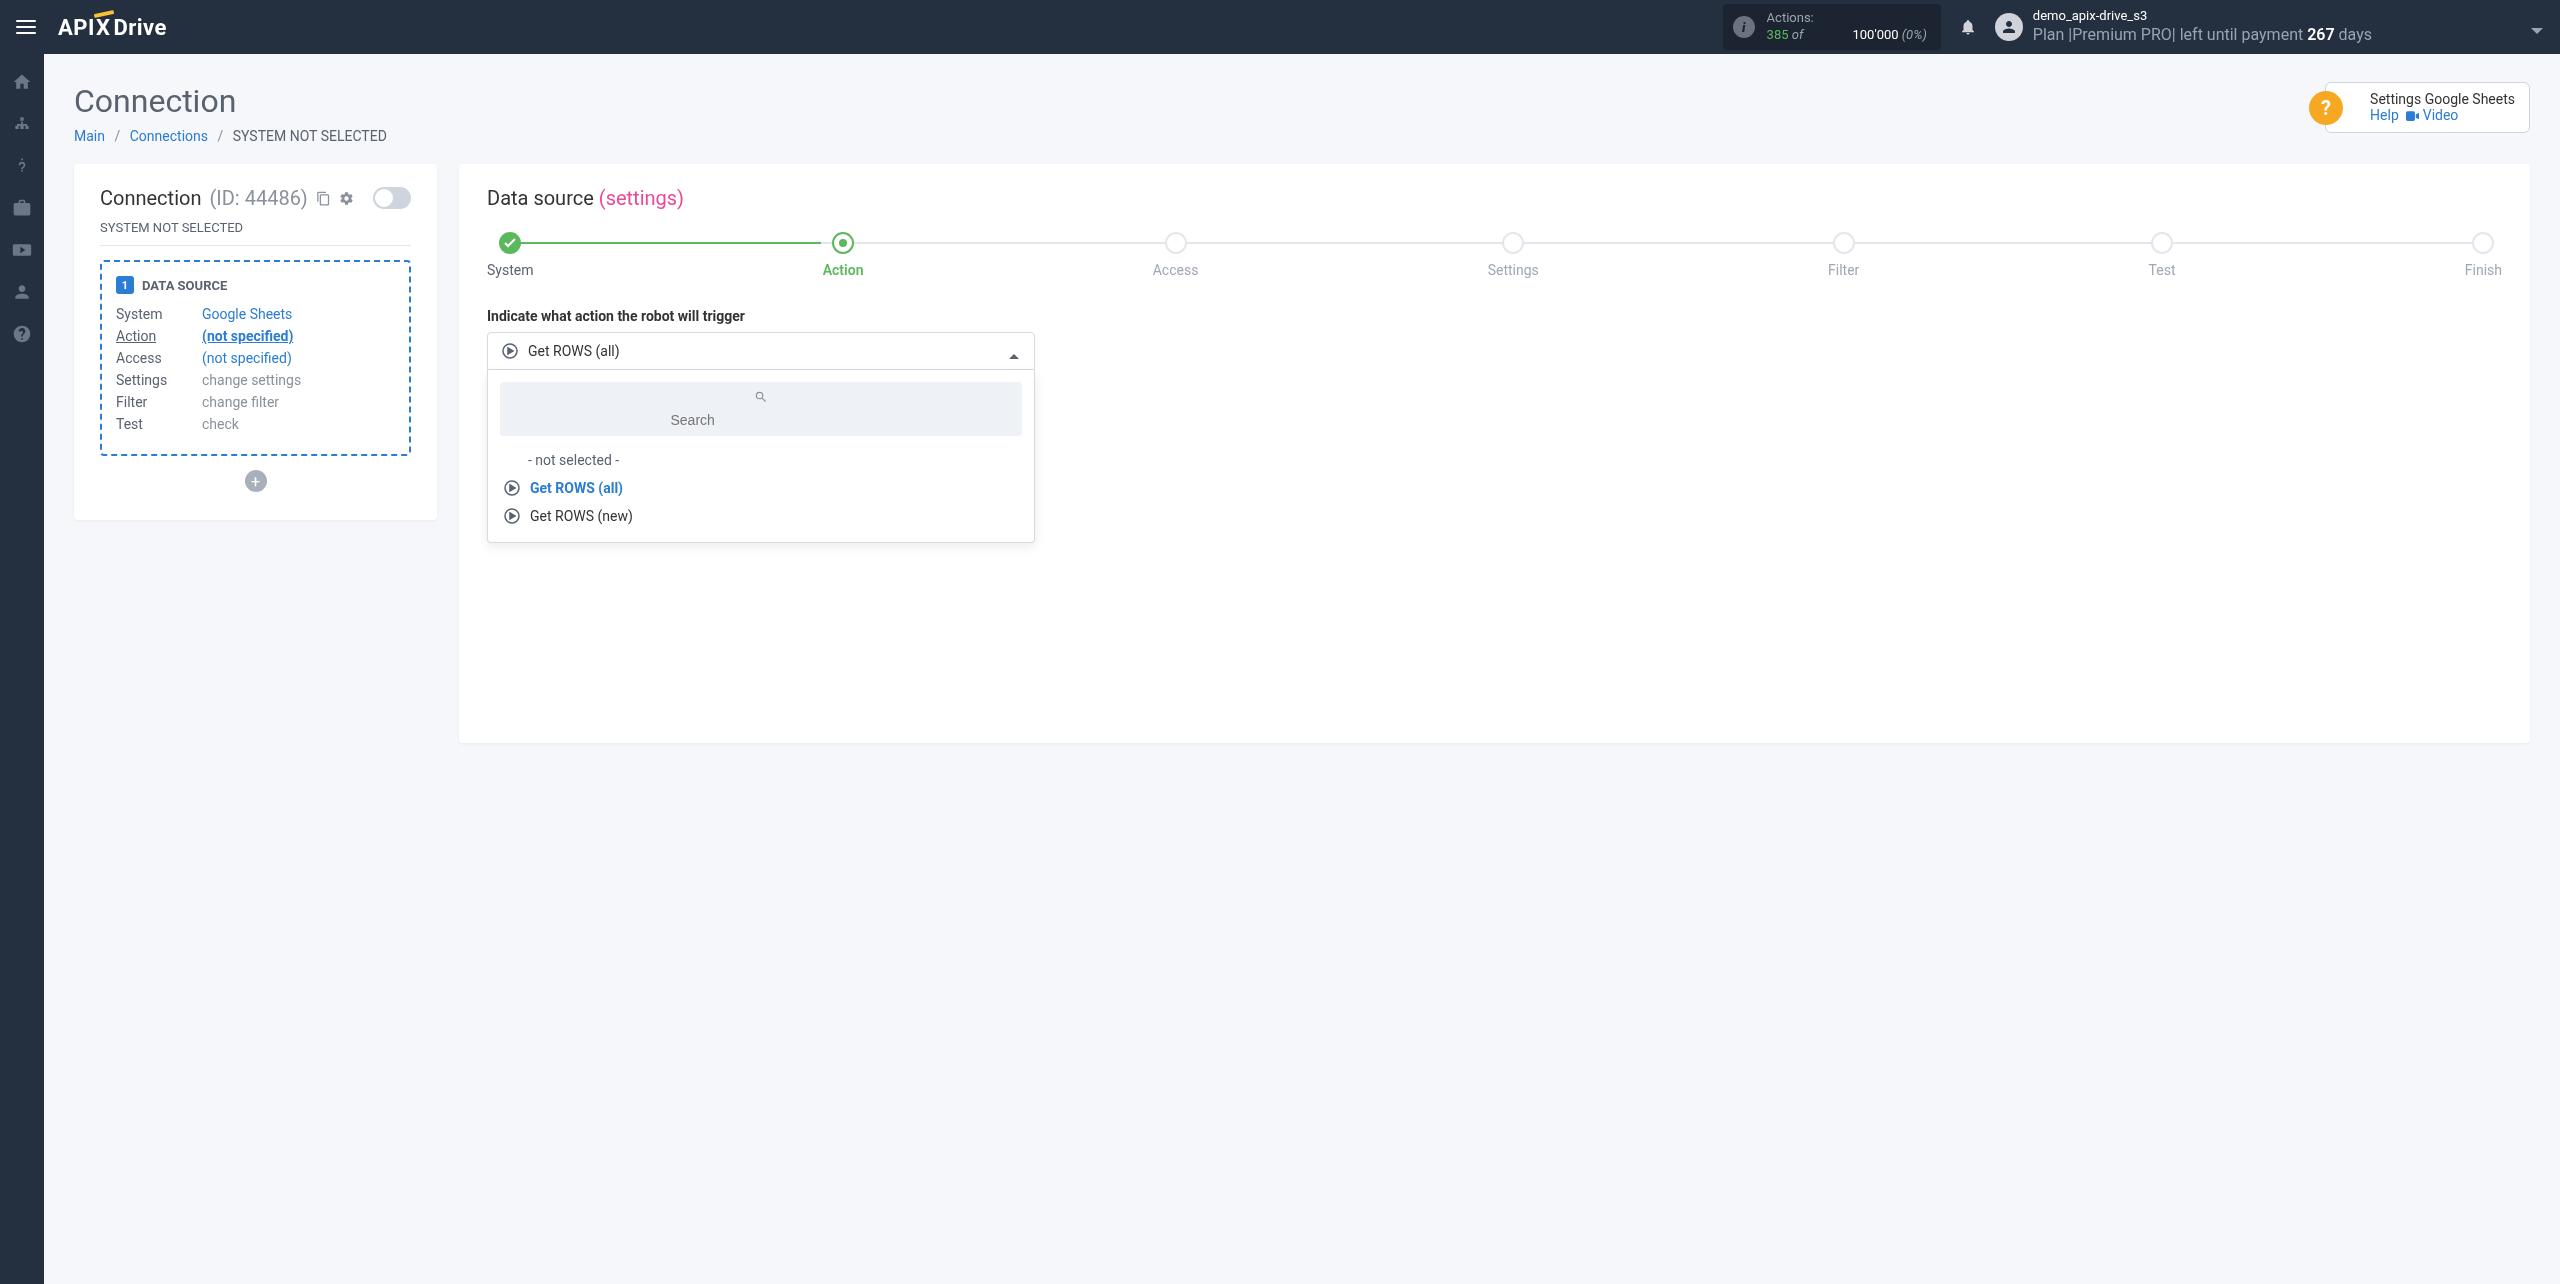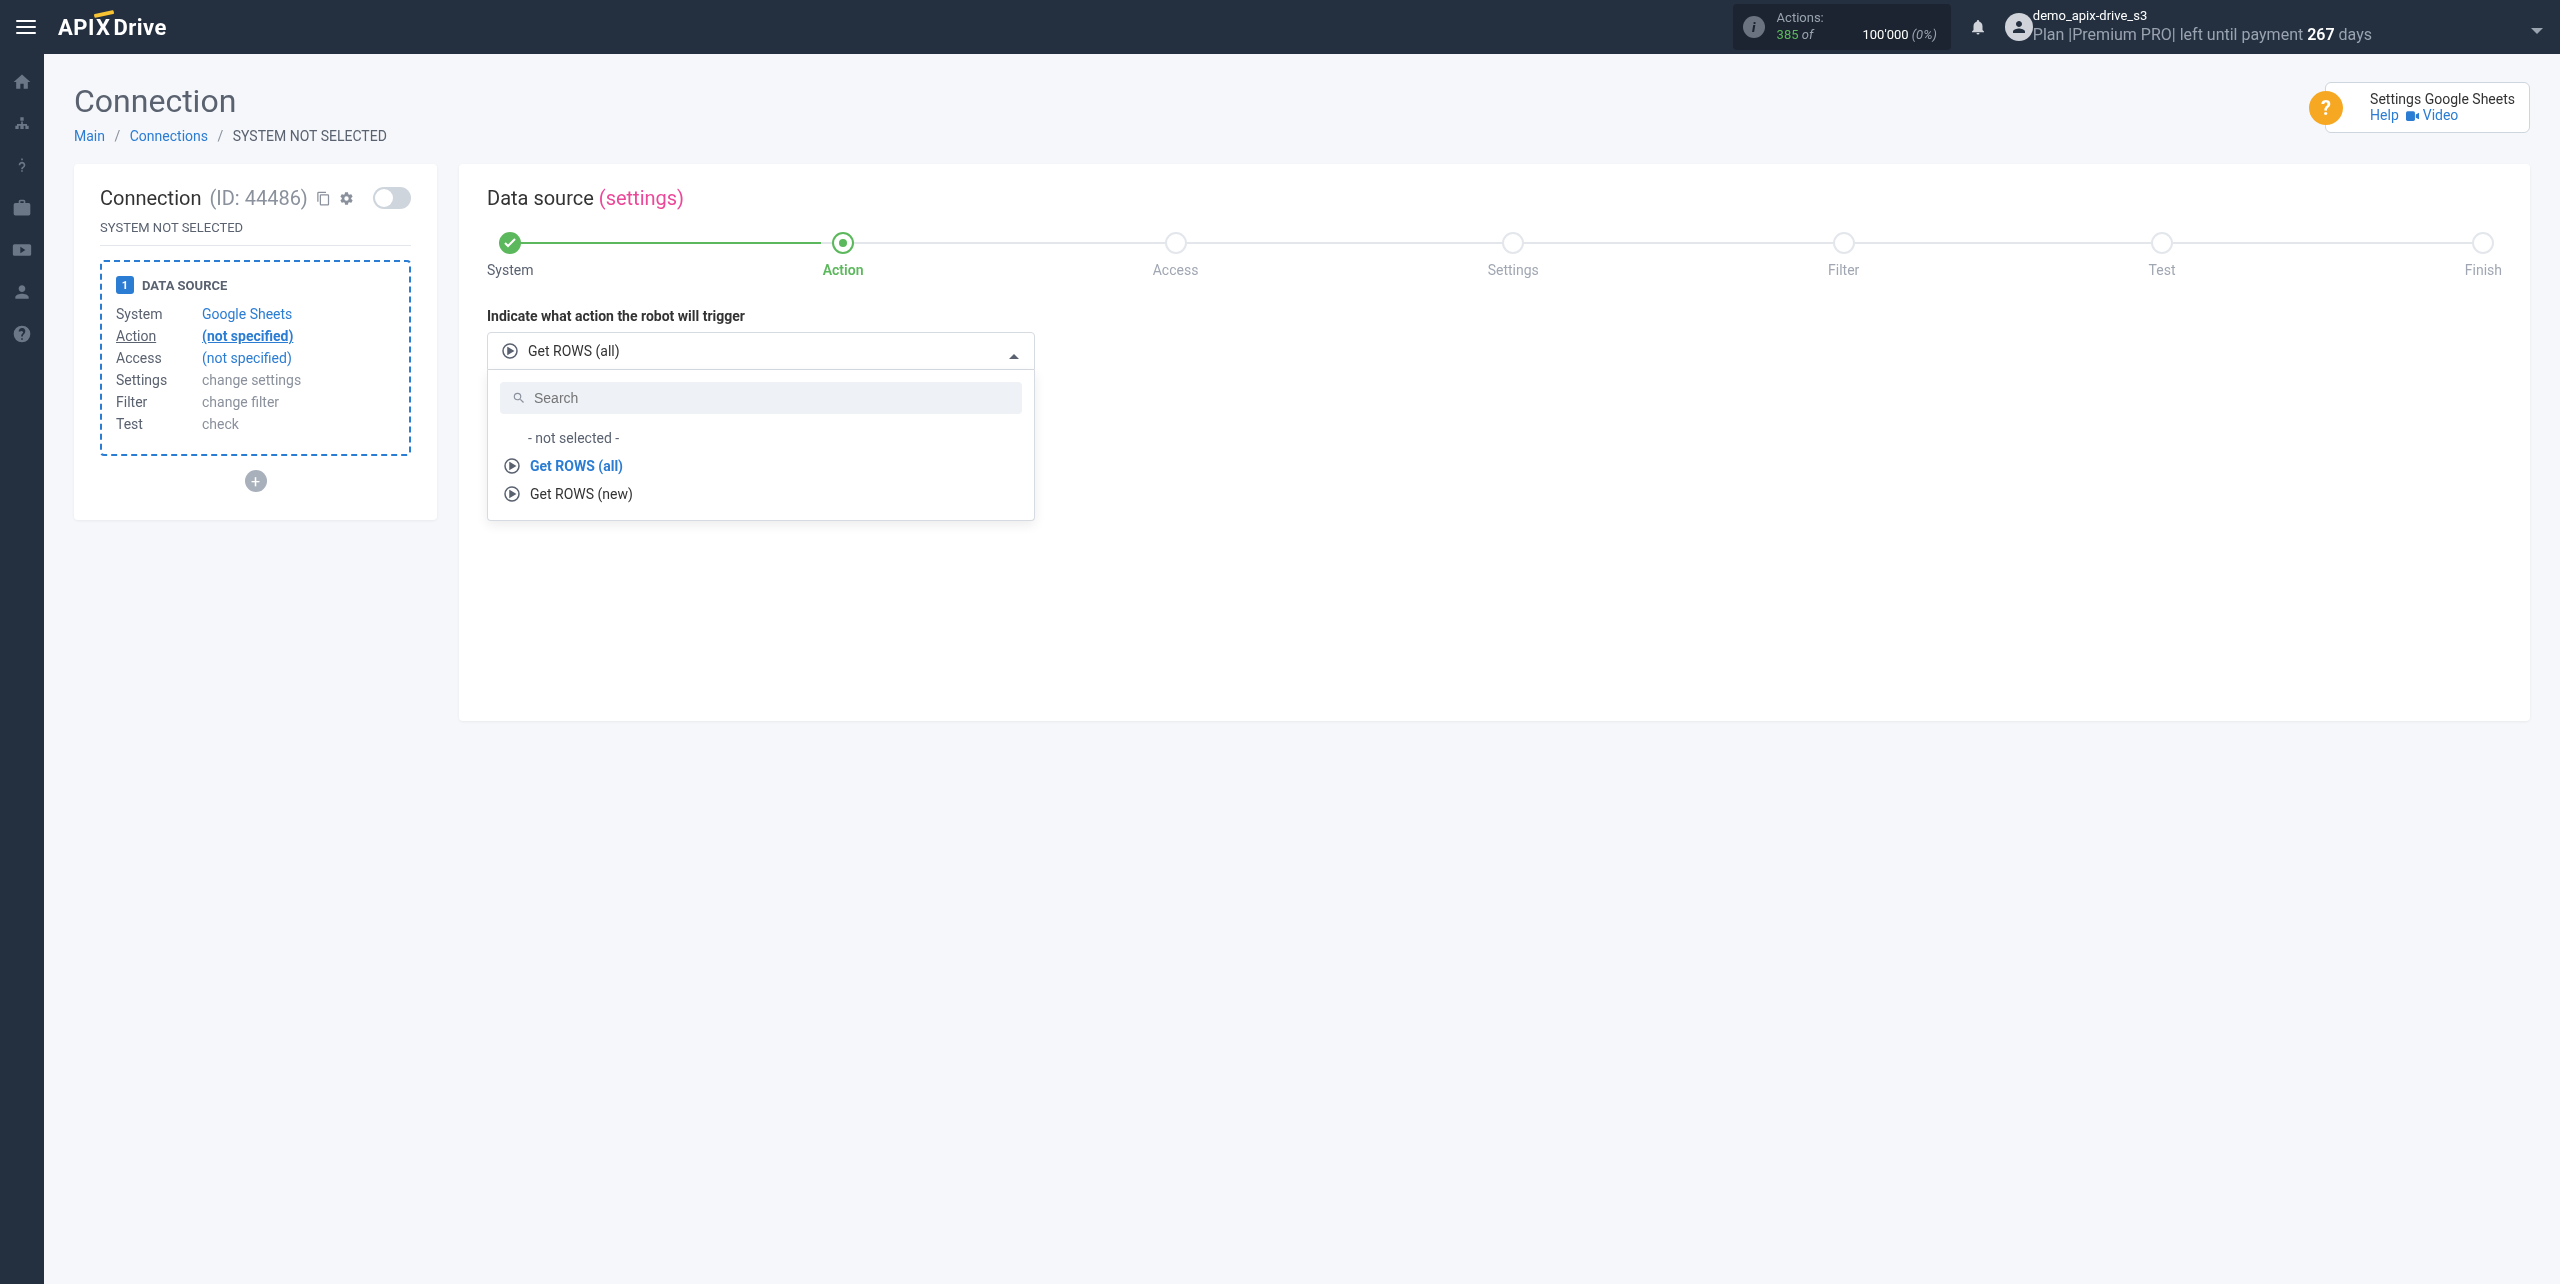--- a/index.html
+++ b/index.html
@@ -18,21 +18,21 @@
     .actions-box { background: #1b2430; border-radius: 4px; padding: 6px 14px 6px 10px; display: flex; align-items: center; gap: 12px; }
     .info-circle { width: 22px; height: 22px; border-radius: 50%; background: #6b7280; display: flex; align-items: center; justify-content: center; color: #1b2430; font-weight: 900; font-style: italic; font-size: 13px; }
     .actions-text { font-size: 13px; line-height: 1.3; }
     .actions-label { color: #9aa3b0; }
     .actions-val { color: #5cb85c; }
     .actions-of { color: #9aa3b0; font-style: italic; }
     .actions-total { color: #ffffff; margin-left: 46px; }
     .actions-pct { color: #9aa3b0; font-style: italic; }
     
     .bell-icon { width: 18px; height: 20px; fill: #d0d4da; cursor: pointer; }
-    .user-block { display: flex; align-items: center; cursor: pointer; }
+    .user-block { display: flex; align-items: center; gap: 10px; cursor: pointer; }
     .avatar-circle { width: 28px; height: 28px; border-radius: 50%; background: #d0d4da; display: flex; align-items: center; justify-content: center; }
     .avatar-circle svg { width: 18px; height: 18px; fill: #243040; }
     .user-text { font-size: 13px; line-height: 1.3; }
     .user-name { color: #fff; }
     .user-plan { color: #9aa3b0; font-size: 16px; }
     .user-days { color: #fff; font-weight: 600; }
     .chev-down { margin-left: 140px; width: 14px; height: 9px; cursor: pointer; }
     .chev-down svg { fill: #9aa3b0; }
     
     .layout { display: flex; min-height: calc(100vh - 54px); }
@@ -96,21 +96,21 @@
     
     .action-prompt { font-size: 14px; font-weight: 700; color: #333; margin-bottom: 8px; }
     .select-wrap { position: relative; width: 548px; }
     .select-control { border: 1px solid #d6dbe2; border-radius: 4px 4px 0 0; padding: 10px 14px; display: flex; align-items: center; gap: 10px; font-size: 14px; color: #333; cursor: pointer; }
     .play-circle { width: 16px; height: 16px; }
     .play-circle svg { width: 16px; height: 16px; fill: none; stroke: #5a6270; stroke-width: 1.5; }
     .select-chev { margin-left: auto; width: 12px; height: 8px; }
     .select-chev svg { fill: #5a6270; }
     
     .dropdown { border: 1px solid #d6dbe2; border-top: none; border-radius: 0 0 4px 4px; box-shadow: 0 4px 12px rgba(0,0,0,0.08); background: #fff; padding: 12px; }
-    .search-row { background: #eef1f5; border-radius: 4px; padding: 8px 12px; display: flex; align-items: center; gap: 8px; margin-bottom: 10px; }
+    .search-row { background: #eef1f5; border-radius: 4px; padding: 8px 12px; display: flex; align-items: center; gap: 8px; margin-bottom: 10px; flex-direction: column; }
     .search-row input { border: none; background: transparent; outline: none; font-size: 14px; flex: 1; }
     .search-icon-sm { width: 14px; height: 14px; fill: #8a919c; }
     .opt { padding: 6px 4px 6px 28px; font-size: 14px; color: #5a6270; }
     .opt-item { display: flex; align-items: center; gap: 10px; padding: 6px 4px; font-size: 14px; color: #333; cursor: pointer; }
     .opt-item.selected { color: #2b7cd3; font-weight: 700; }
   </style>
 </head>
 <body>
 
 <div class="topbar">

